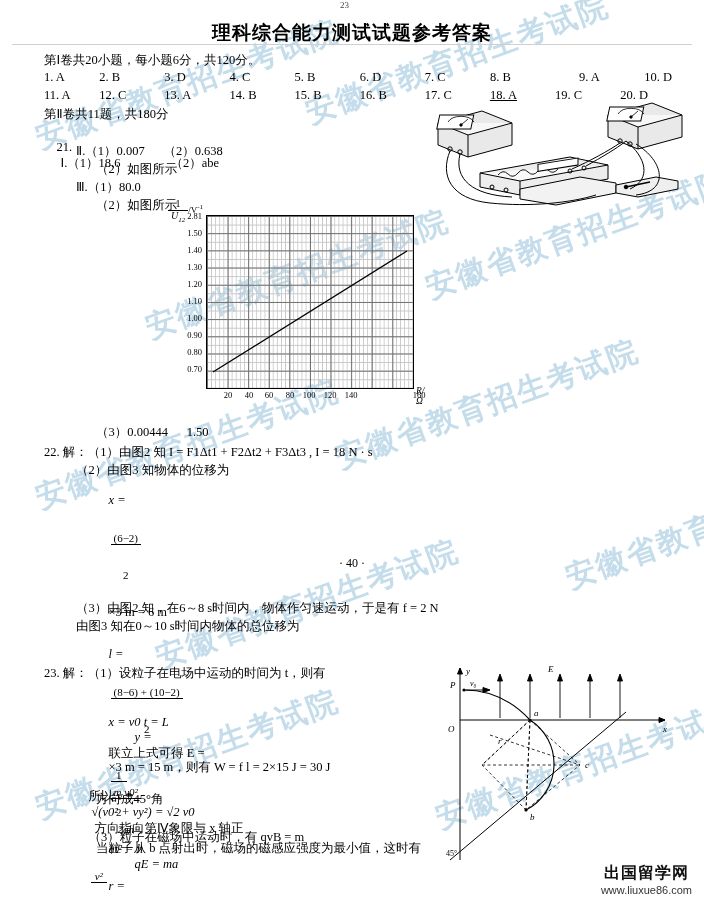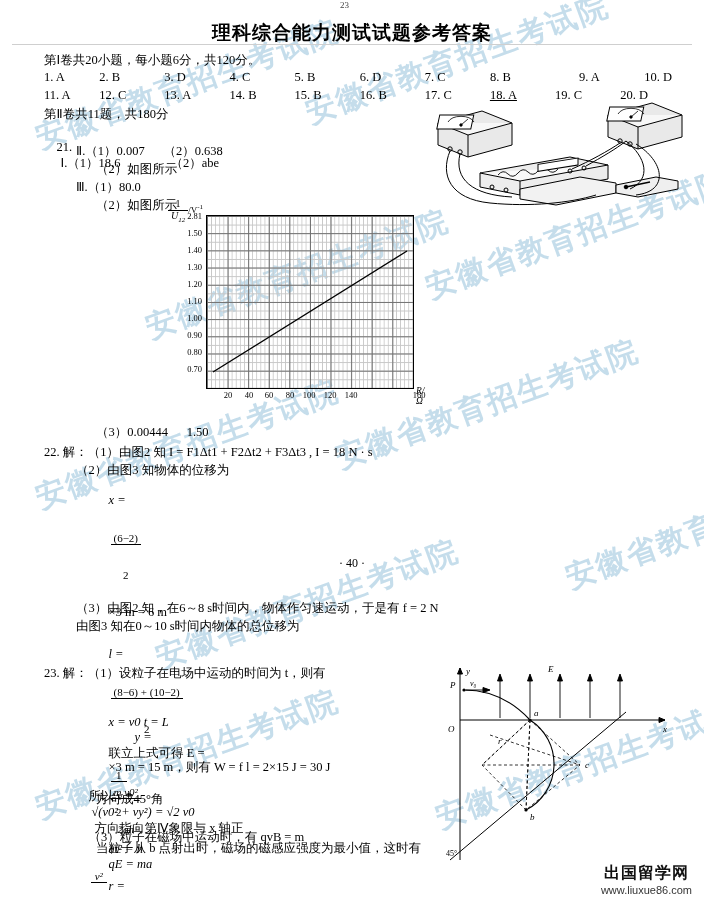--- a/index.html
+++ b/index.html
@@ -269,21 +269,21 @@
   <div class="line ind1" style="top:665px;">23. 解：（1）设粒子在电场中运动的时间为 t，则有</div>
 
   <div class="line" style="top:700px;left:96px;">
     <span class="ital">x = v0 t = L</span>
     <span style="margin-left:26px;" class="ital">y =</span>
     <span class="frac" style="margin:0 2px;">
       <span class="num">1</span>
       <span class="den">2</span>
     </span>
     <span class="ital">at² = h</span>
-    <span style="" class="ital">qE = ma</span>
+    <span style="margin-left:26px;" class="ital">qE = ma</span>
   </div>
 
   <div class="line" style="top:730px;left:96px;">
     <span>联立上式可得 E =</span>
     <span class="frac" style="margin:0 2px;">
       <span class="num ital">m v0²</span>
       <span class="den ital">2qh</span>
     </span>
   </div>
 

